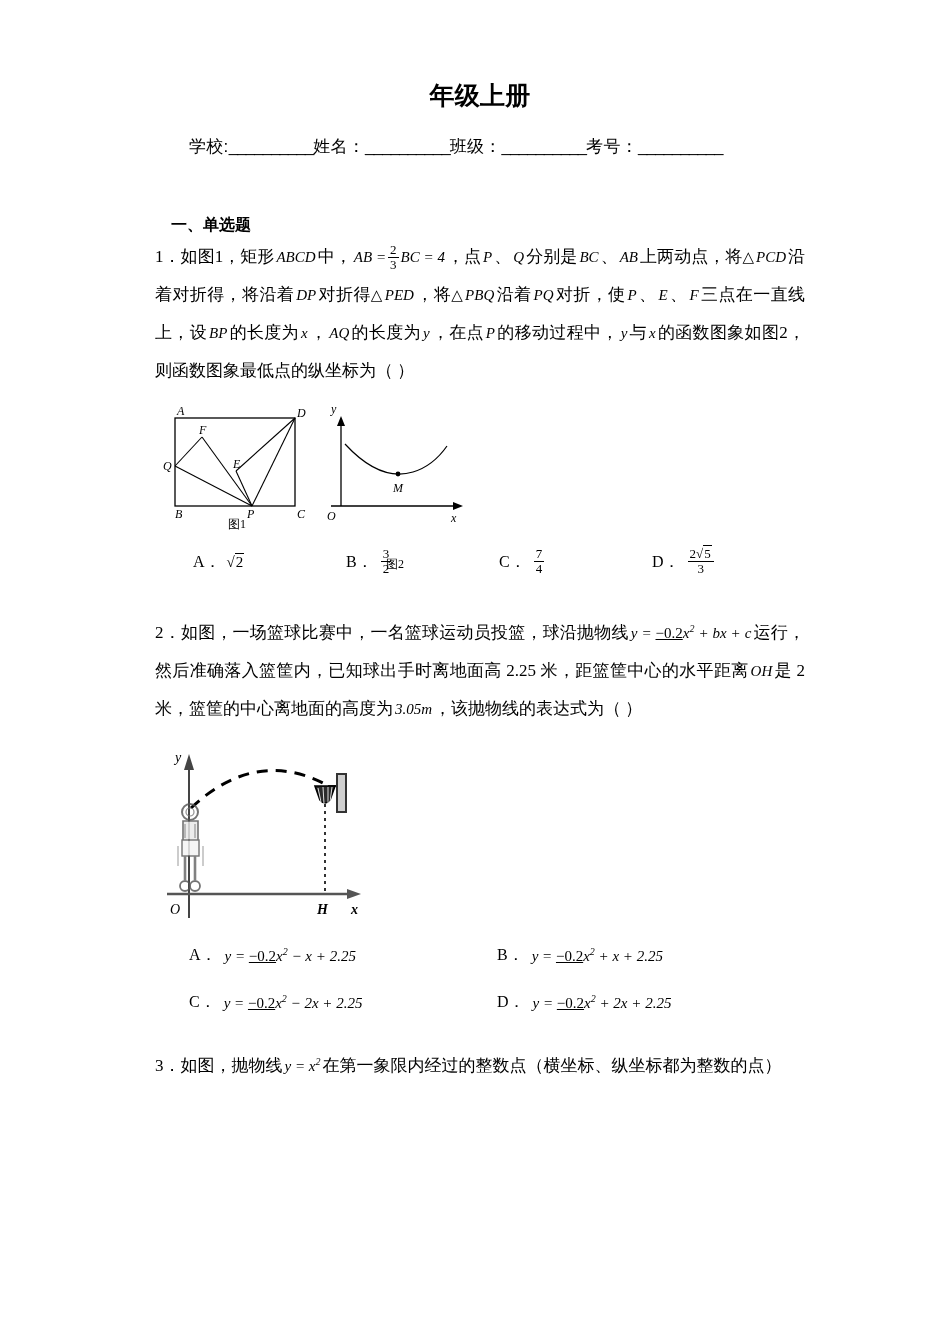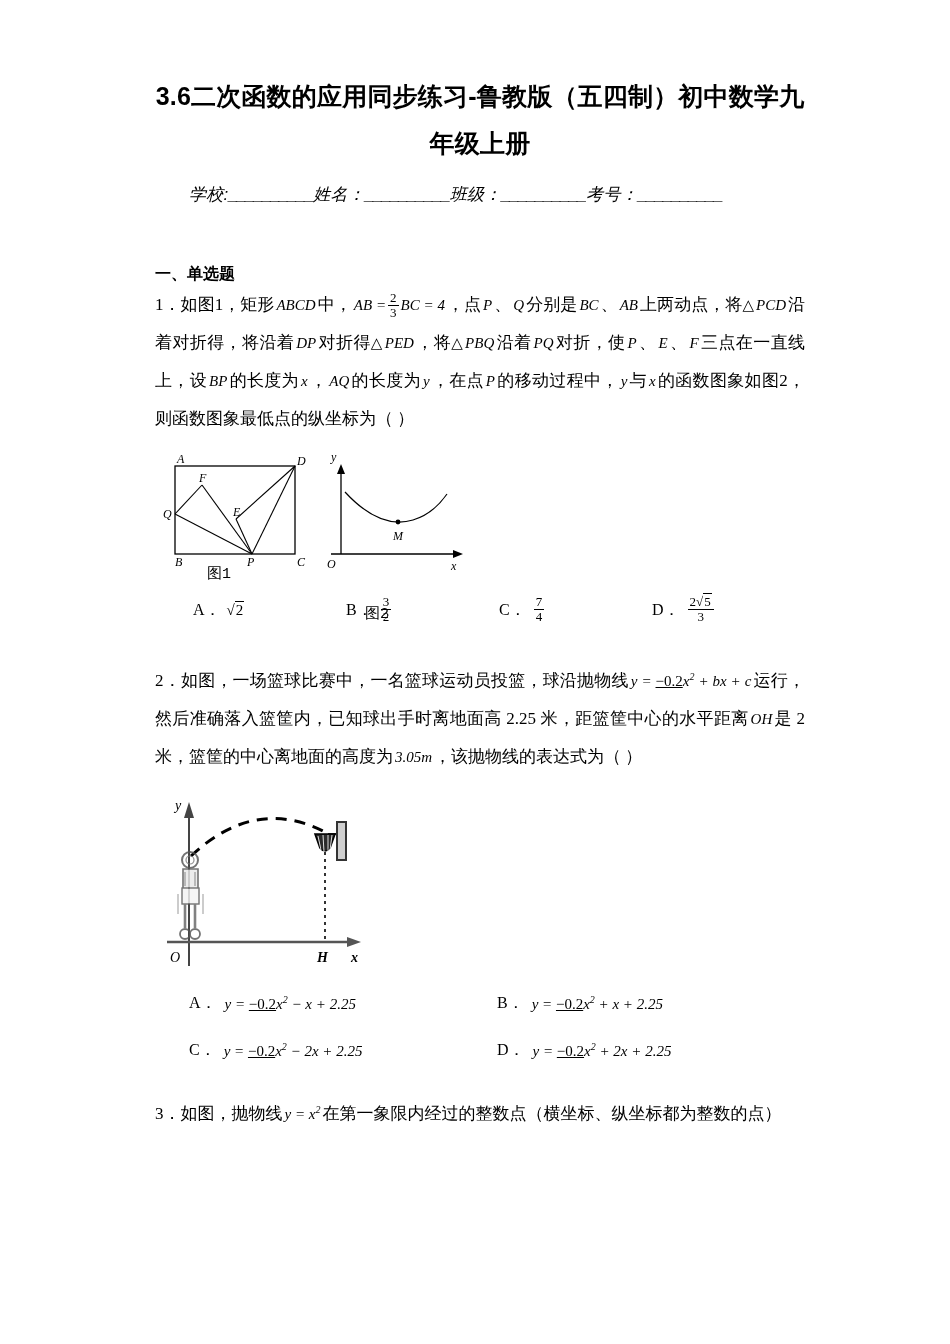--- a/index.html
+++ b/index.html
@@ -43,31 +43,31 @@
 
   
   .info-line {
     font-family: "Liberation Sans", "DejaVu Sans", sans-serif;
     font-size: 17px;
     line-height: 30px;
     margin-top: 12px;
     padding-left: 34px;
     white-space: nowrap;
     letter-spacing: 0.3px;
-    font-style: italic;
   }
   .info-line .blank { letter-spacing: -1px; }
 
   
   .section-heading {
-    font-family: Liberation Serif, serif;
+    font-family: Liberation Mono, monospace;
     font-weight: bold;
     font-size: 16px;
     margin-top: 52px;
     line-height: 24px;
+    margin-left: 16px;
   }
 
   
   .question {
     font-size: 17px;
     line-height: 38px;
     text-align: justify;
   }
   .math {
     font-family: "Liberation Serif", "DejaVu Serif", serif;
@@ -131,37 +131,36 @@
   }
   .opt-body { font-size: 15px; }
 
   
   .fig-row {
     position: relative;
     margin-top: 14px;
     height: 130px;
   }
   .fig-caption {
-    font-family: Liberation Mono, monospace;
-    font-size: 15px;
-    text-align: left;
+    font-family: Liberation Serif, serif;
+    font-size: 12px;
+    text-align: center;
   }
   .basket-fig {
     margin-top: 18px;
     margin-left: 10px;
   }
 </style>
 </head>
 <body>
 
 <div class="page">
   <div class="content">
 
     <div class="doc-title">
-      <div>3.6二次函数的应用同步练习-鲁教版（五四制）初中数学九</div>
       <div class="title-line2">年级上册</div>
     </div>
 
     <div class="info-line">
       <span>学校:</span><span class="blank">__________</span><span>姓名：</span><span class="blank">__________</span><span>班级：</span><span class="blank">__________</span><span>考号：</span><span class="blank">__________</span>
     </div>
 
     <div class="section-heading">一、单选题</div>
 
     <div class="question">

